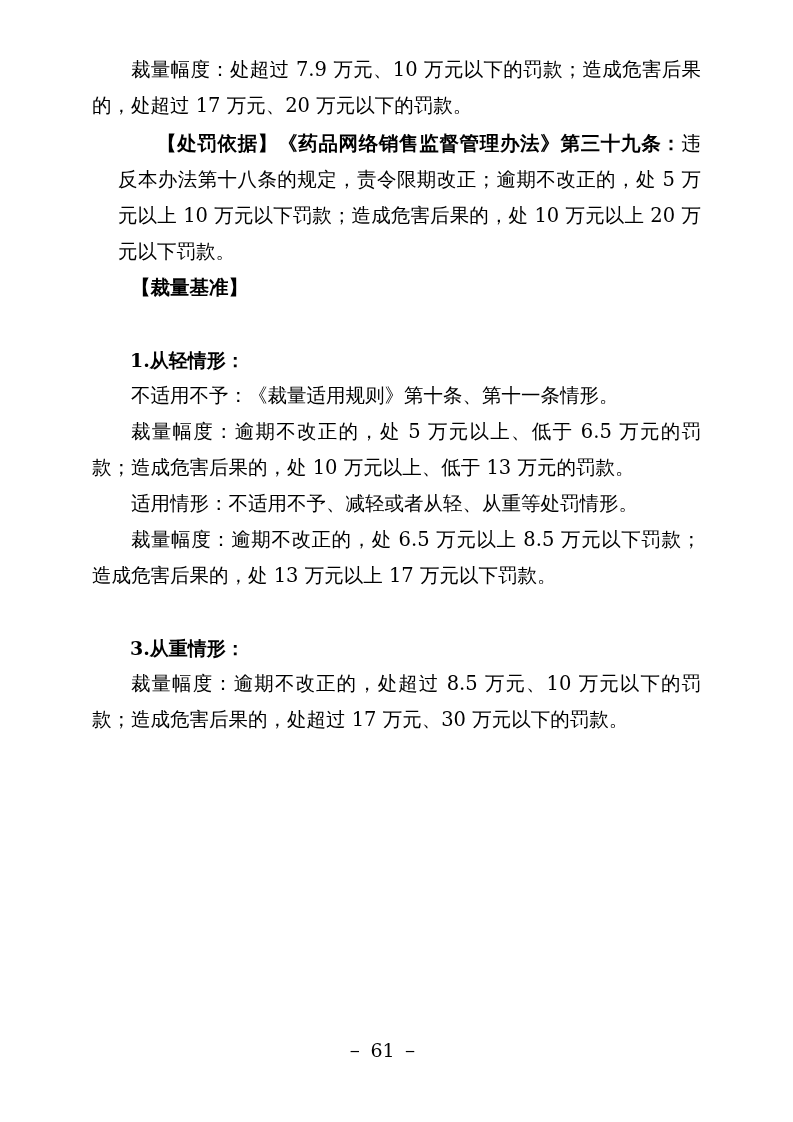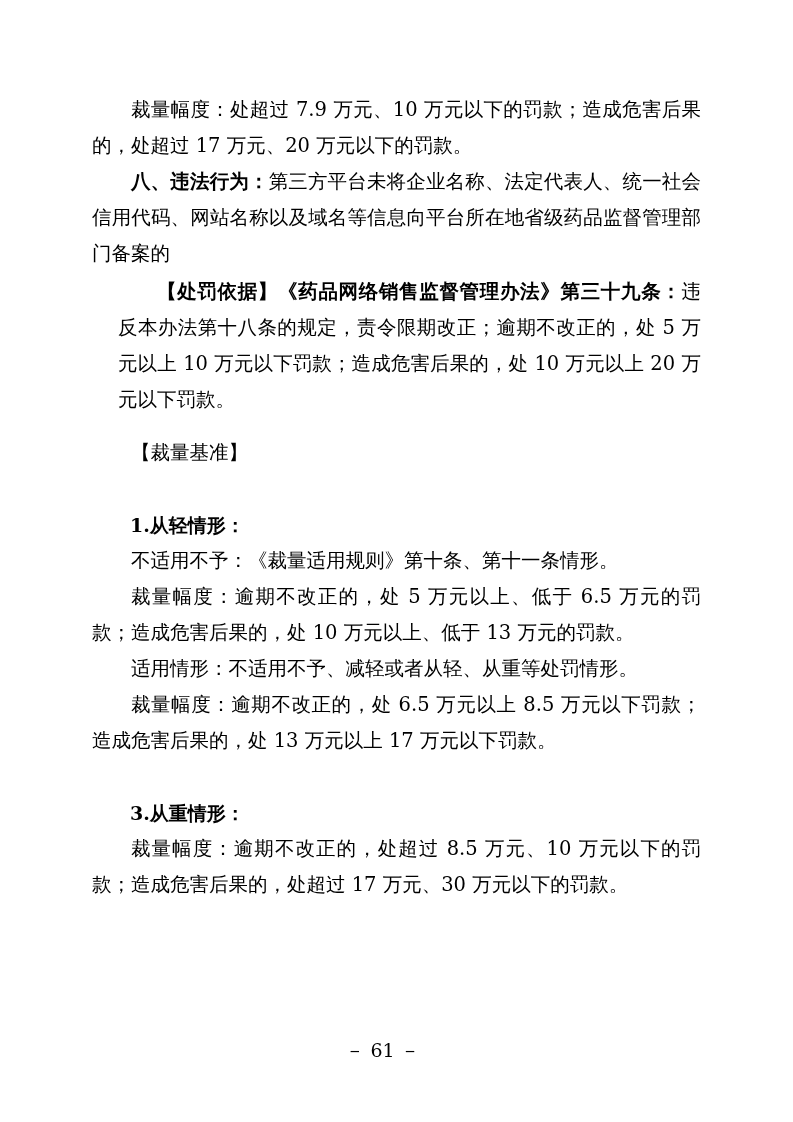--- a/index.html
+++ b/index.html
@@ -15,21 +15,21 @@
     color: #000000;
     overflow: hidden;
   }
   .page {
     position: absolute;
     left: 0;
     top: 0;
     width: 793px;
     height: 1122px;
     box-sizing: border-box;
-    padding: 92px 92px 40px 92px;
+    padding: 52px 92px 40px 92px;
   }
   .doc-body {
     font-size: 19.5px;
     line-height: 36px;
     text-align: justify;
     text-justify: inter-ideograph;
   }
   p {
     margin: 0;
     padding: 0;
@@ -46,22 +46,21 @@
     font-weight: bold;
   }
   .sub-heading {
     text-indent: 2em;
     font-weight: bold;
     font-size: 19px;
     margin-top: 36px;
   }
   .bracket-head {
     text-indent: 2em;
-    font-weight: normal;
-    margin-top: 17px;
+    font-weight: bold;
   }
   .spacer-sm { height: 2px; }
   .footer {
     position: absolute;
     left: 10px;
     bottom: 58px;
     width: 793px;
     text-align: center;
     font-size: 19px;
     font-family: "DejaVu Serif", "Liberation Serif", serif;
@@ -72,23 +71,20 @@
   }
 </style>
 </head>
 <body>
 
 <div class="page">
   <div class="doc-body">
 
     <p class="para">裁量幅度：处超过 7.9 万元、10 万元以下的罚款；造成危害后果的，处超过 17 万元、20 万元以下的罚款。</p>
 
-    <p class="para">
-      <span class="bold">八、违法行为：</span><span>第三方平台未将企业名称、法定代表人、统一社会信用代码、网站名称以及域名等信息向平台所在地省级药品监督管理部门备案的</span>
-    </p>
 
     <div class="spacer-sm"></div>
 
     <p class="block-quote">
       <span class="bold">【处罚依据】《药品网络销售监督管理办法》第三十九条：</span><span>违反本办法第十八条的规定，责令限期改正；逾期不改正的，处 5 万元以上 10 万元以下罚款；造成危害后果的，处 10 万元以上 20 万元以下罚款。</span>
     </p>
 
     <p class="bracket-head">【裁量基准】</p>
 
     <p class="sub-heading">1.从轻情形：</p>

